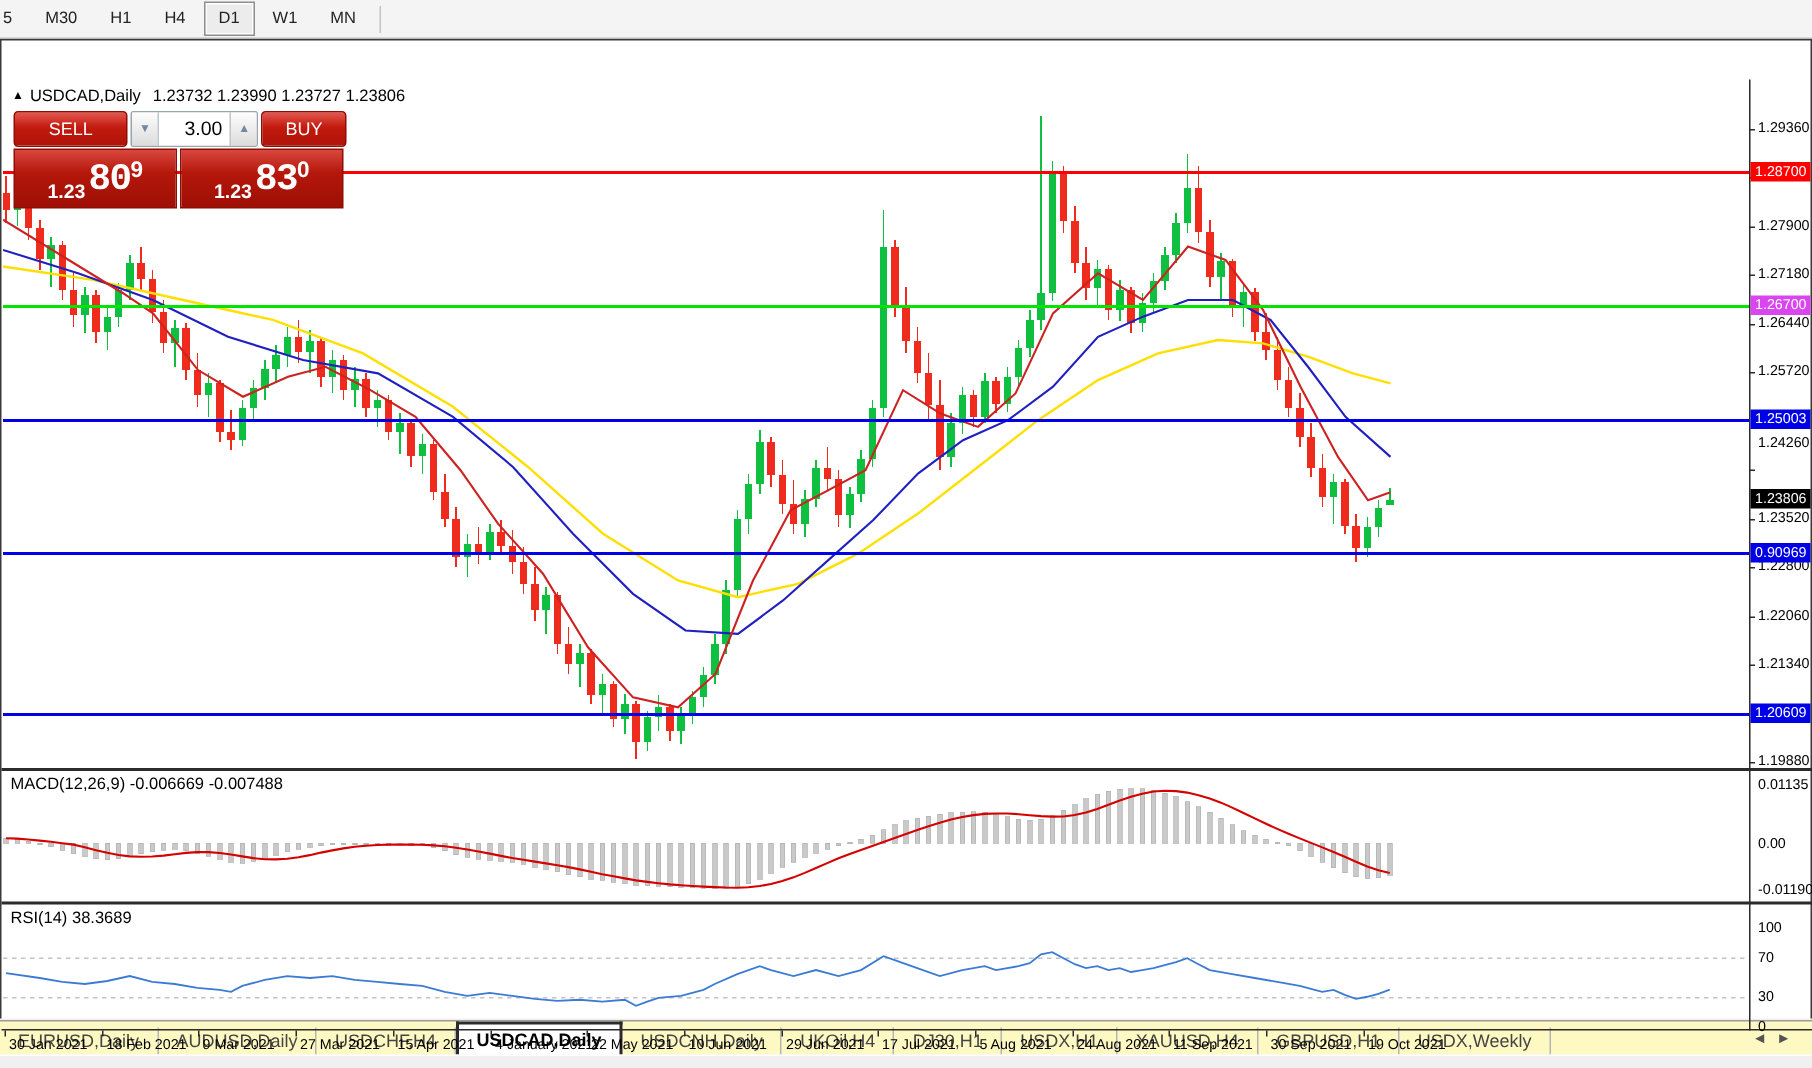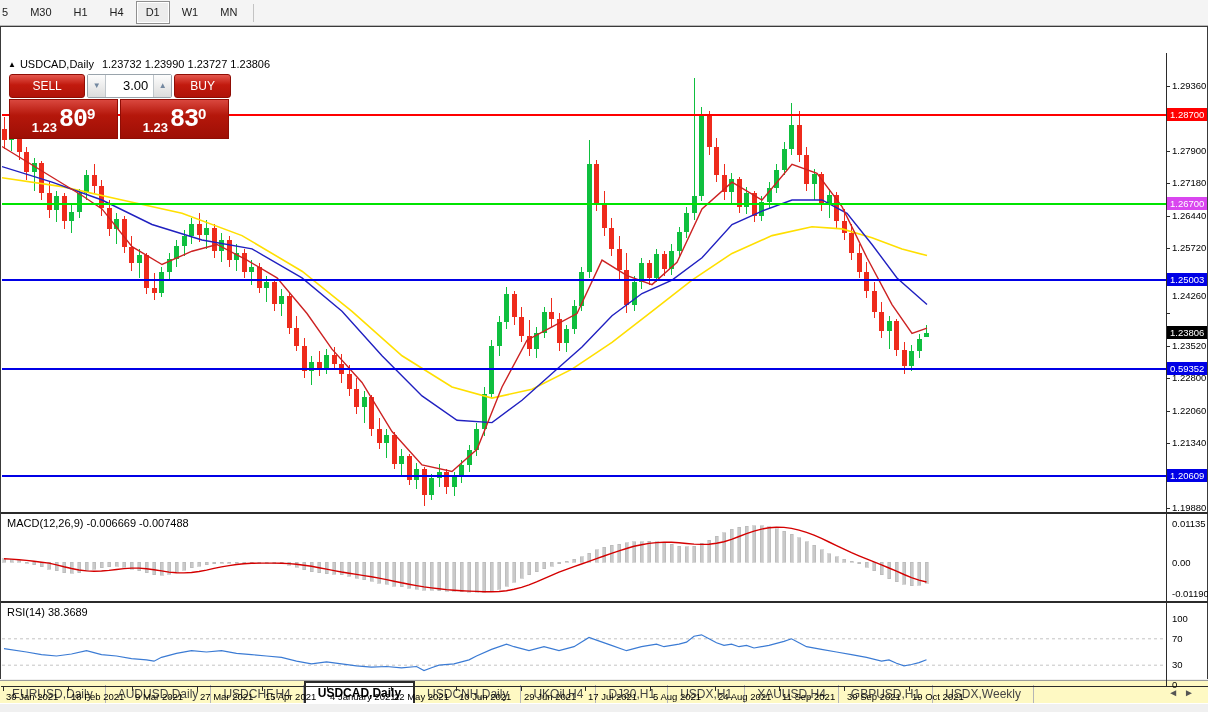--- a/index.html
+++ b/index.html
@@ -524,21 +524,21 @@
         <div class="scale-tick" style="top:384px;"></div>
         <div class="scale-label" style="top:378px;">1.22060</div>
         <div class="scale-tick" style="top:416px;"></div>
         <div class="scale-label" style="top:410px;">1.21340</div>
         <div class="scale-tick" style="top:481px;"></div>
         <div class="scale-label" style="top:475px;">1.19880</div>
         <div class="scale-badge" style="top:81px;background:#ff0000;color:#ffffff;">1.28700</div>
         <div class="scale-badge" style="top:170px;background:#d946ef;color:#ffffff;">1.26700</div>
         <div class="scale-badge" style="top:246px;background:#0000e6;color:#ffffff;">1.25003</div>
         <div class="scale-badge" style="top:299px;background:#000000;color:#ffffff;">1.23806</div>
-        <div class="scale-badge" style="top:335px;background:#0000e6;color:#ffffff;">0.59352</div>
+        <div class="scale-badge" style="top:335px;background:#0000e6;color:#ffffff;">0.90969</div>
         <div class="scale-badge" style="top:442px;background:#0000e6;color:#ffffff;">1.20609</div>
       </div>
     <div id="macd-scale">
         <div class="scale-label" style="top: 491px;">0.01135</div>
         <div class="scale-label" style="top: 530px;">0.00</div>
         <div class="scale-label" style="top: 561px;">-0.01190</div>
       </div>
     <div id="rsi-scale">
         <div class="scale-label" style="top: 586px;">100</div>
         <div class="scale-label" style="top: 606px;">70</div>

